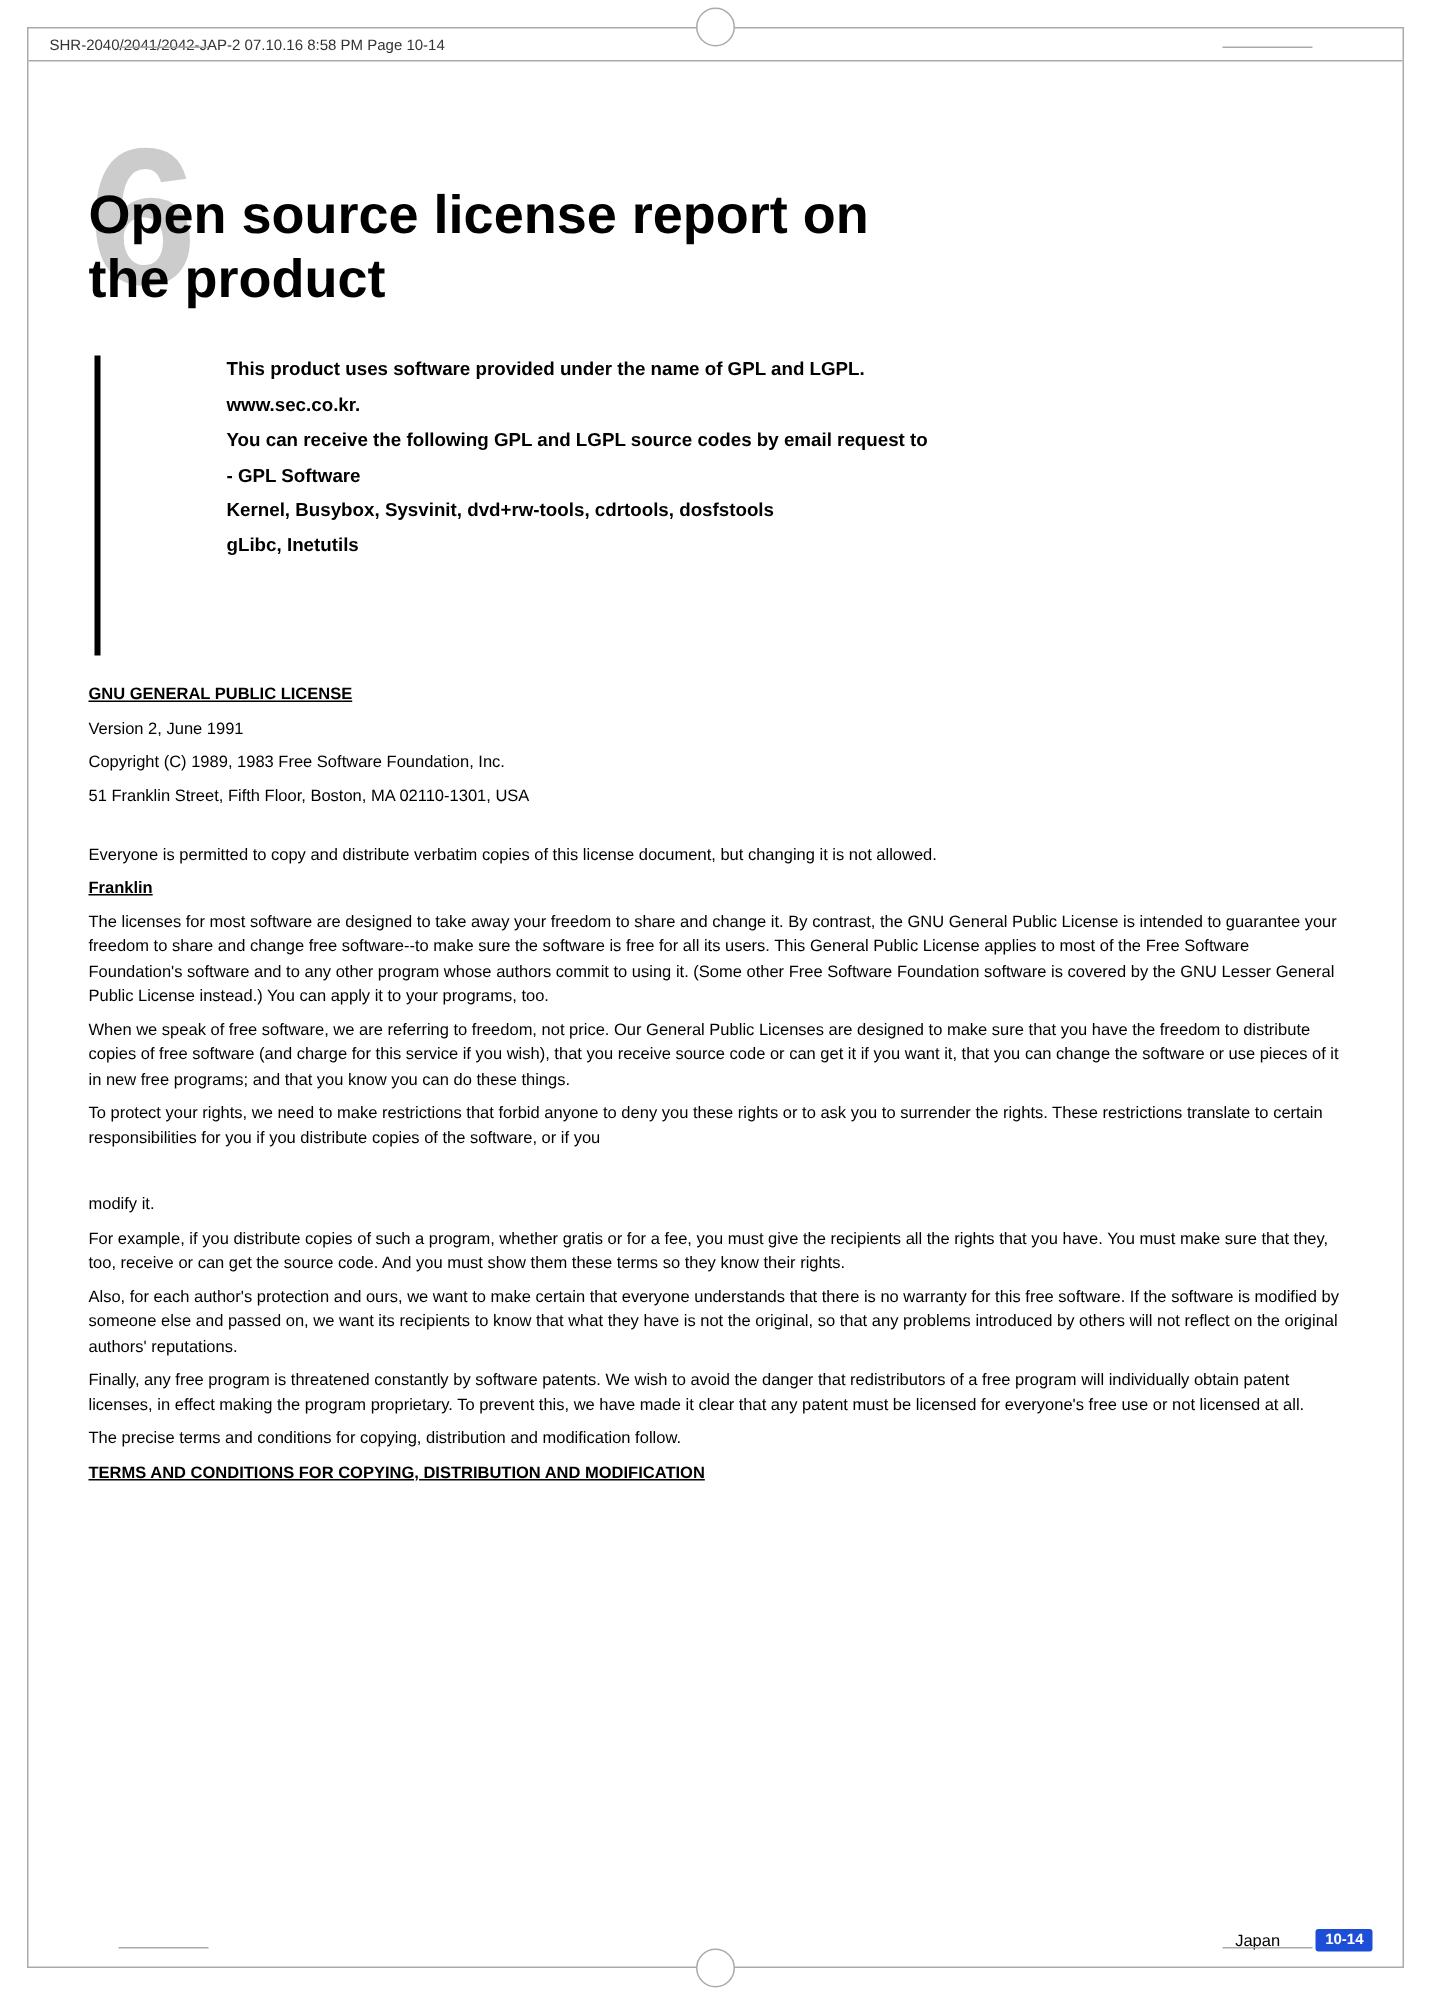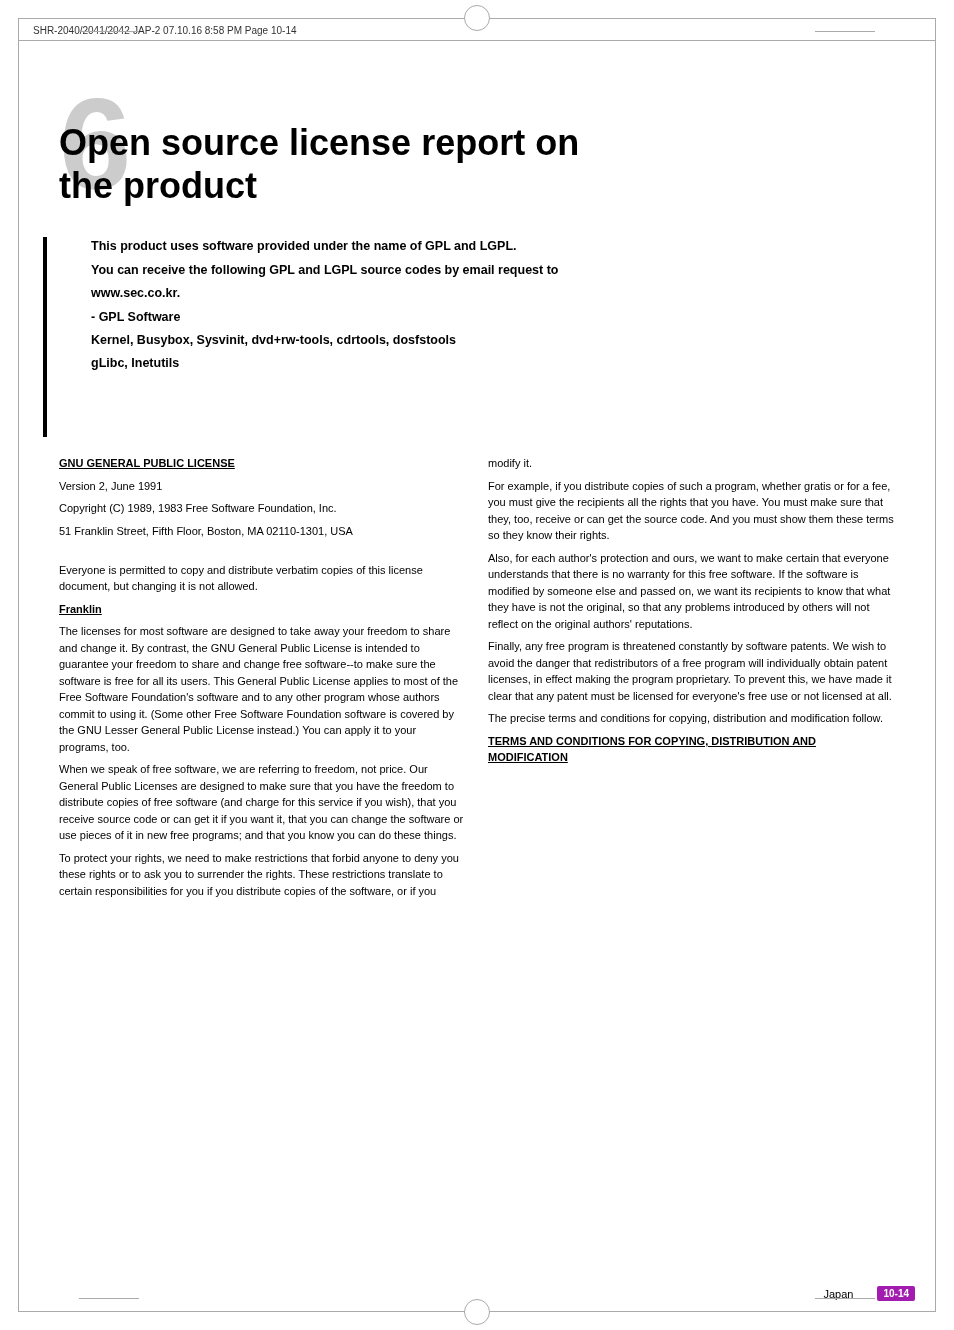--- a/index.html
+++ b/index.html
@@ -83,20 +83,21 @@
       font-weight: bold;
     }
 
     
     .two-col {
       display: flex;
       margin-left: 40px;
       margin-right: 40px;
       margin-top: 18px;
       gap: 22px;
+      flex-direction: column;
     }
 
     .col {
       flex: 1;
       font-size: 11px;
       line-height: 1.5;
     }
 
     .col p {
       margin-bottom: 6px;
@@ -122,21 +123,21 @@
       position: absolute;
       bottom: 10px;
       right: 20px;
       font-size: 11px;
       display: flex;
       align-items: center;
       gap: 24px;
     }
 
     .footer-badge {
-      background: #a21caf;
+      background: #1d4ed8;
       color: #fff;
       font-size: 10px;
       font-weight: bold;
       padding: 2px 6px;
       border-radius: 2px;
     }
 
     
     .circle-top {
       position: absolute;
@@ -213,26 +214,26 @@
 
   <div class="chapter-number">6</div>
 
   <div class="chapter-title-block">
     <div class="chapter-title">
       <span>Open source license report on</span><br>
       <span>the product</span>
     </div>
   </div>
 
-  <div style="display:flex; margin-left:24px; margin-right:40px; margin-bottom:18px;">
+  <div style="display:flex; margin-left:44px; margin-right:40px; margin-bottom:18px;gap:40px;">
     <div class="left-bar"></div>
     <div class="intro-block">
       <p class="bold-line">This product uses software provided under the name of GPL and LGPL.</p>
+      <p class="bold-line">www.sec.co.kr.</p>
       <p class="bold-line">You can receive the following GPL and LGPL source codes by email request to</p>
-      <p class="bold-line">www.sec.co.kr.</p>
       <p class="bold-line">- GPL Software</p>
       <p class="bold-line">  Kernel, Busybox, Sysvinit, dvd+rw-tools, cdrtools, dosfstools</p>
       <p class="bold-line">  gLibc, Inetutils</p>
     </div>
   </div>
 
   <div class="two-col">
 
     <div class="col">
       <p><span class="underline-bold">GNU GENERAL PUBLIC LICENSE</span></p>

